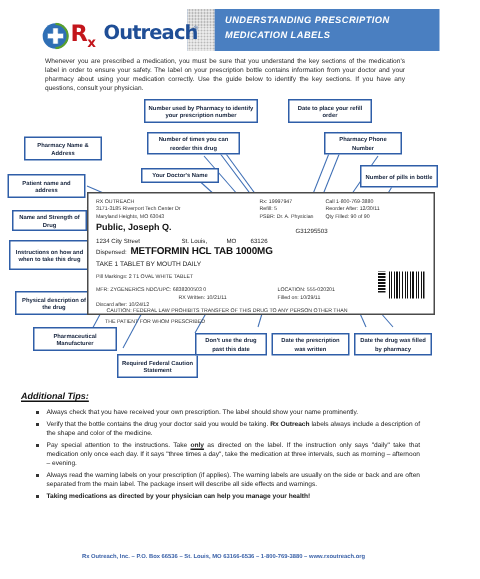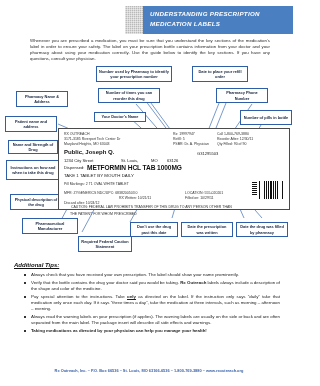--- a/index.html
+++ b/index.html
@@ -120,20 +120,31 @@
 
 <div id="page">
 
   <div class="hdr-band"></div>
   <div class="hdr-band-texture"></div>
   <div class="hdr-title">
     <div>UNDERSTANDING PRESCRIPTION</div>
     <div>MEDICATION  LABELS</div>
   </div>
 
+  <div class="logo">
+    <svg class="logo-mark" viewBox="0 0 40 40">
+      <circle cx="20" cy="20" r="19" fill="#2f6fb5"></circle>
+      <path d="M16 8h8v8h8v8h-8v8h-8v-8H8v-8h8z" fill="#ffffff"></path>
+      <path d="M16 8h8v8h8v8h-8v8h-8v-8H8v-8h8z" fill="none" stroke="#2f6fb5" stroke-width="1"></path>
+      <path d="M20 2a18 18 0 0 1 0 36" fill="none" stroke="#5aa02c" stroke-width="3.2"></path>
+    </svg>
+    <span class="logo-rx"><span>R</span><sub>x</sub></span>
+    <span class="logo-word">Outreach</span>
+    <span class="logo-tm">®</span>
+  </div>
 
   <div class="intro">Whenever you are prescribed a medication, you must be sure that you understand the key sections of the medication's label in order to ensure your safety.  The label on your prescription bottle contains information from your doctor and your pharmacy about using your medication correctly.  Use the guide below to identify the key sections.  If you have any questions, consult your physician.</div>
 
   <svg style="position:absolute;left:0;top:0;width:298px;height:386px;">
     <g stroke="#3f6fb5" stroke-width="0.7" fill="none">
       <line x1="136" y1="88" x2="172" y2="136"></line>
       <line x1="140" y1="88" x2="178" y2="140"></line>
       <line x1="136" y1="104" x2="170" y2="143"></line>
       <line x1="130" y1="118" x2="162" y2="147"></line>
       <line x1="225" y1="88" x2="206" y2="136"></line>

